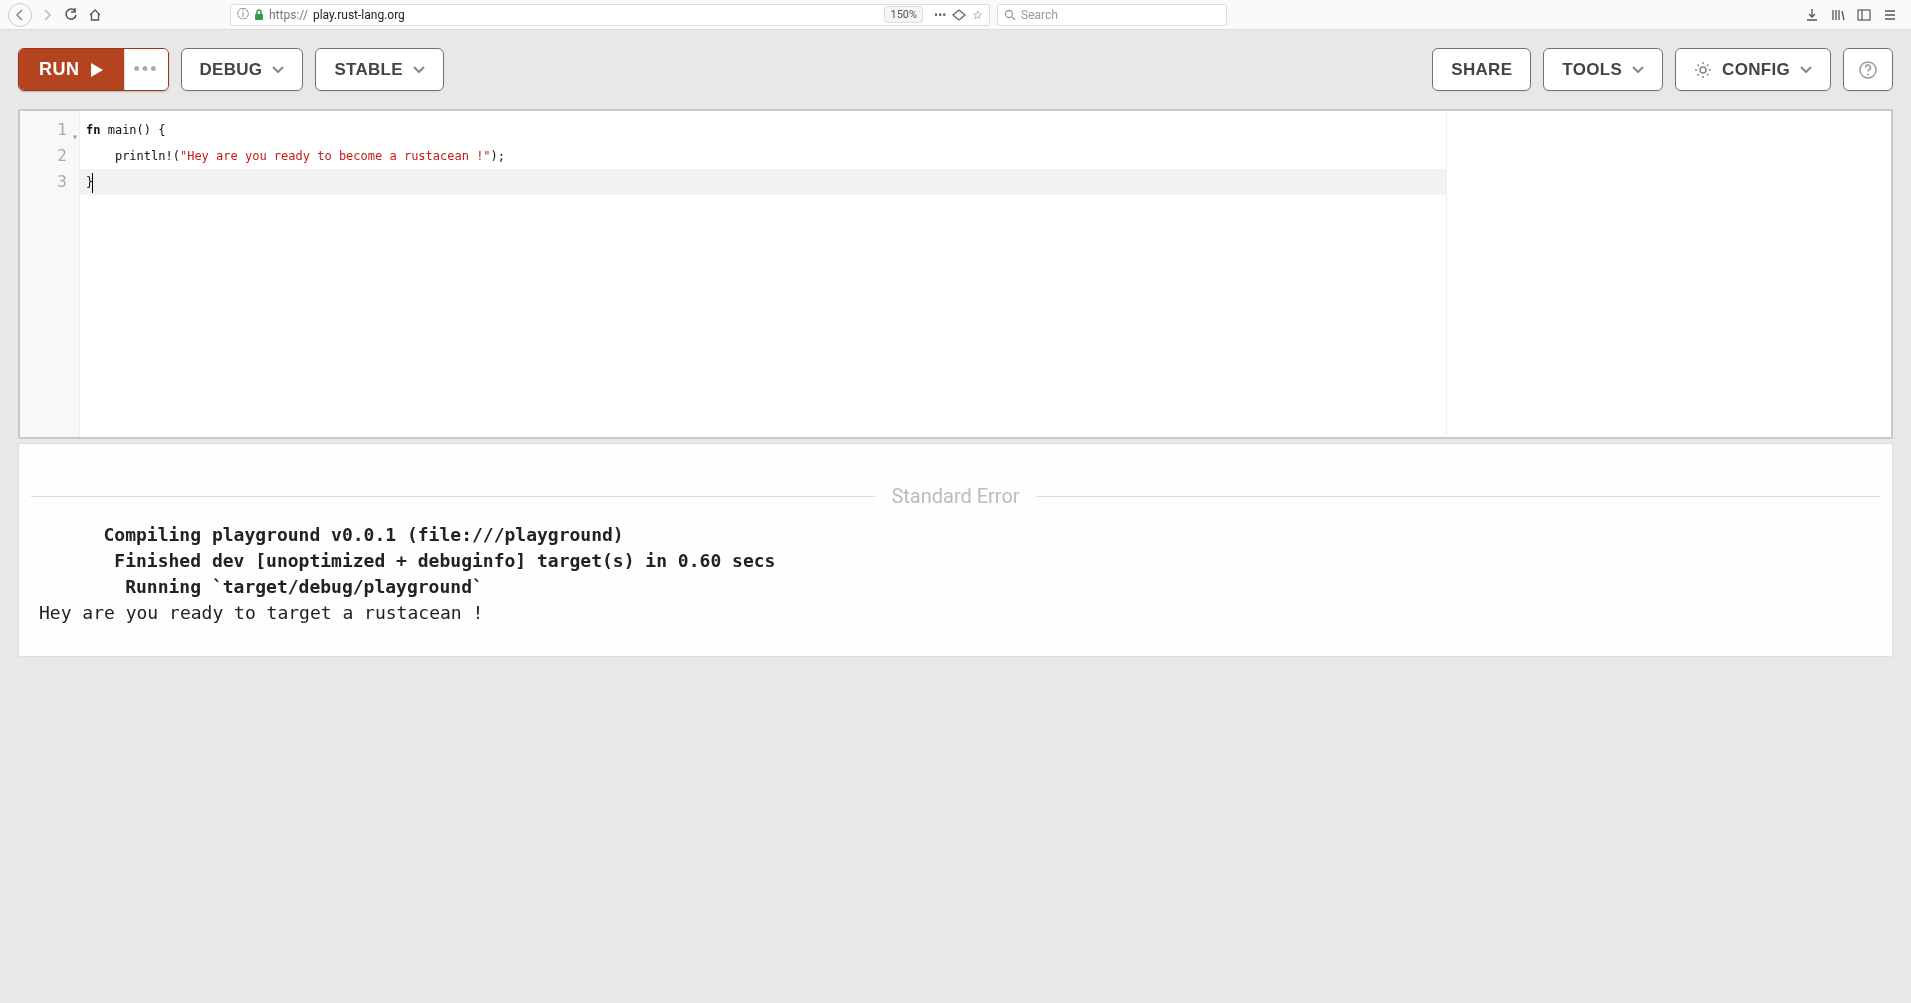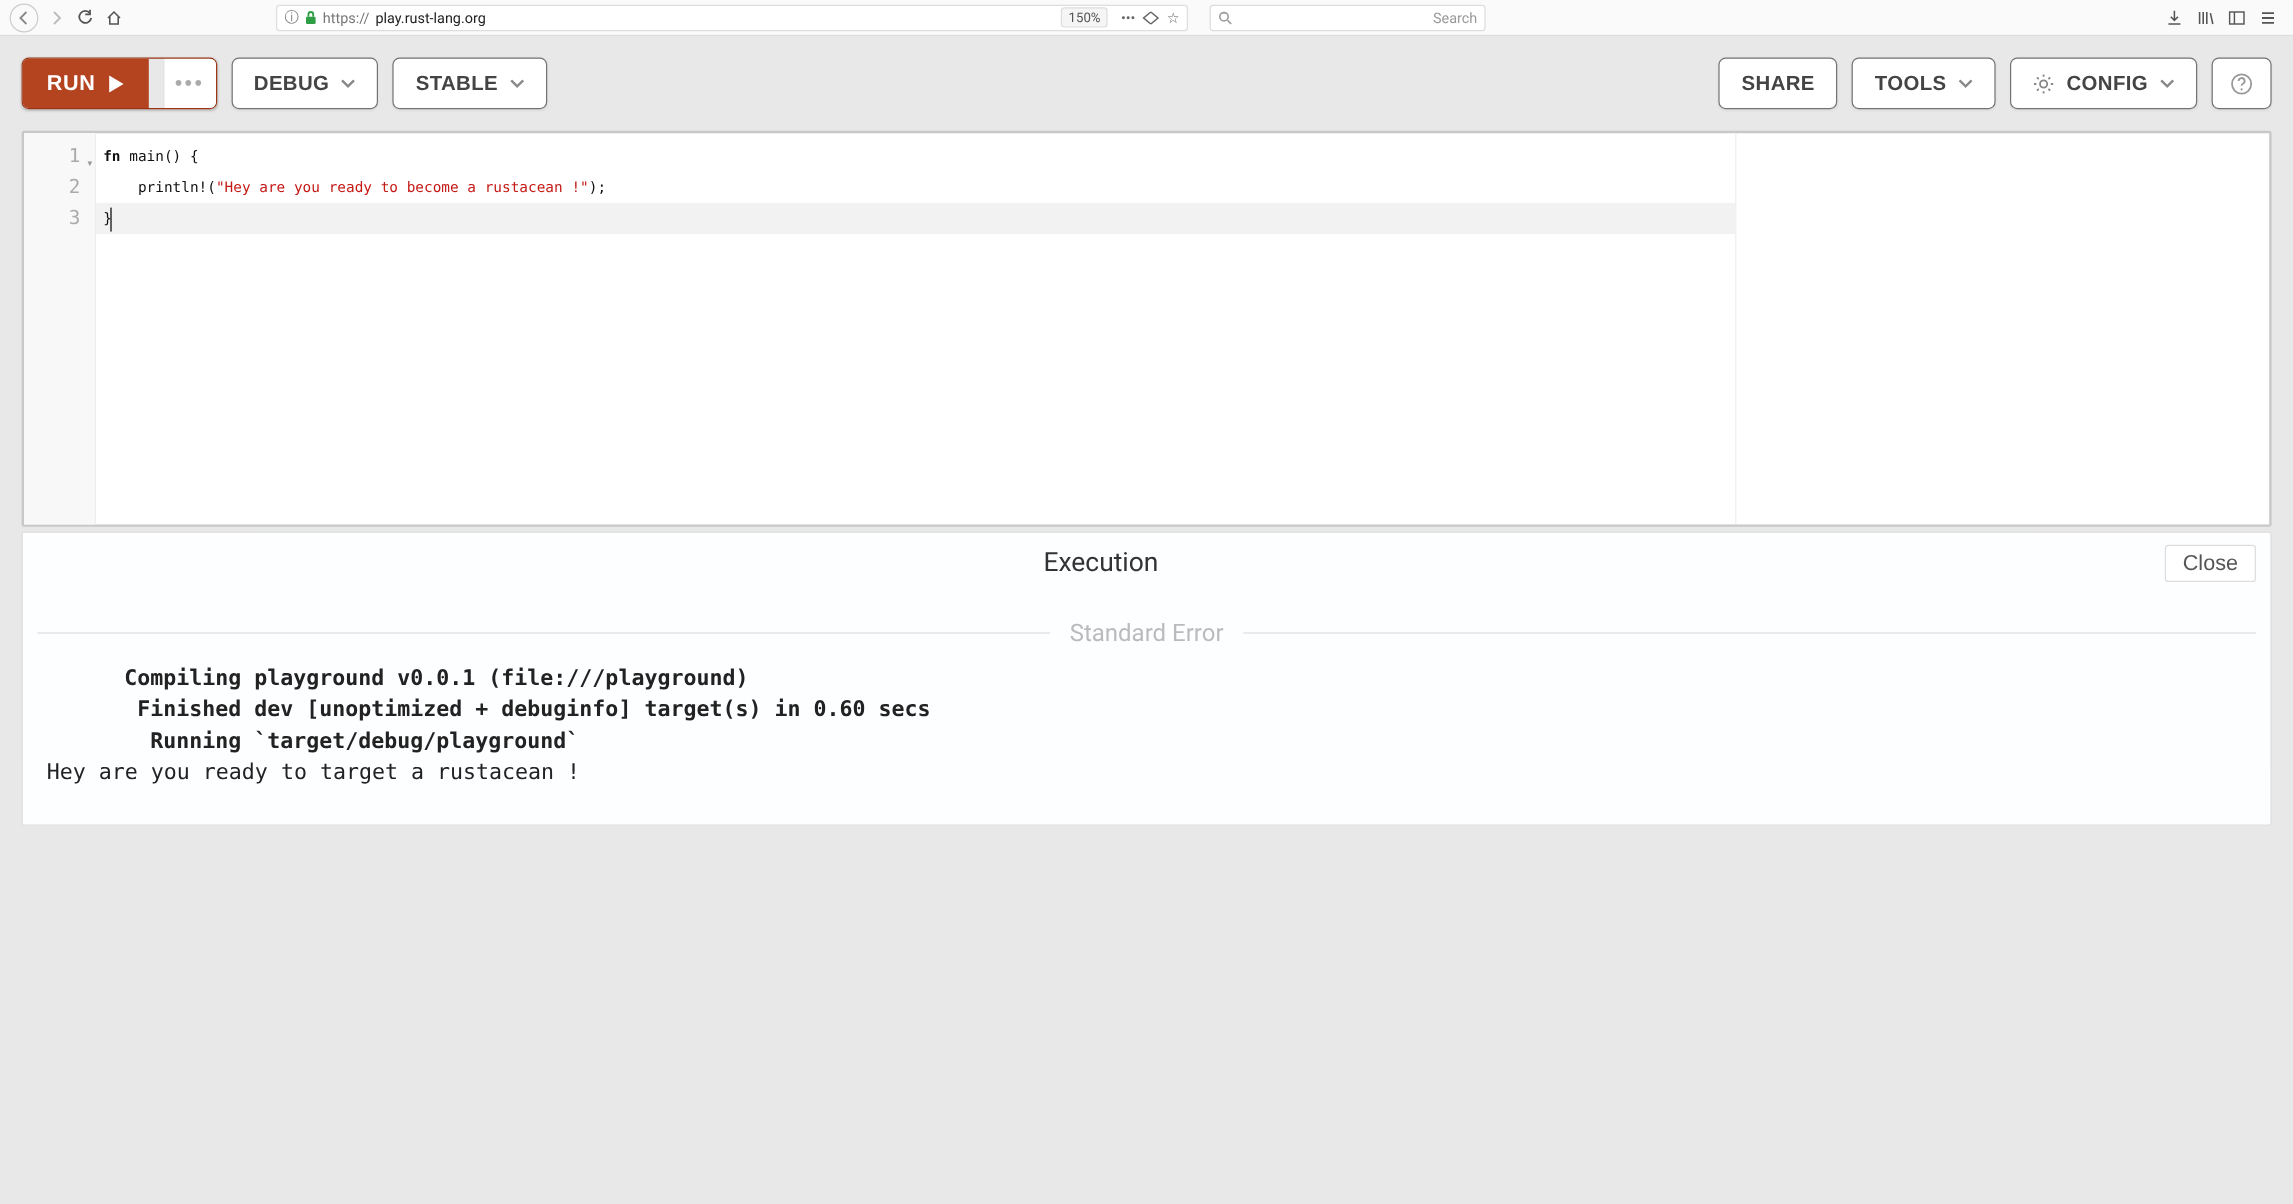--- a/index.html
+++ b/index.html
@@ -7,33 +7,33 @@
 
 
 .browser-chrome { height: 30px; background: #fafafa; border-bottom: 1px solid #ddd; display: flex; align-items: center; padding: 0 8px; gap: 6px; }
 .nav-arrow { width: 24px; height: 24px; border: 1px solid #ccc; border-radius: 50%; display: flex; align-items: center; justify-content: center; color: #888; cursor: pointer; }
 .nav-icon { width: 18px; height: 18px; display: flex; align-items: center; justify-content: center; color: #555; cursor: pointer; }
 .url-bar { flex: 0 0 760px; height: 22px; background: #fff; border: 1px solid #ddd; border-radius: 3px; display: flex; align-items: center; padding: 0 6px; gap: 5px; font-size: 12px; color: #777; margin-left: 120px; }
 .url-bar .lock { color: #2f9e44; }
 .url-bar .host { color: #222; }
 .zoom-badge { background: #f5f5f5; border: 1px solid #ddd; border-radius: 3px; padding: 1px 5px; font-size: 11px; color: #555; margin-left: auto; }
 .url-extras { display: flex; align-items: center; gap: 6px; margin-left: 6px; color: #666; }
-.search-bar { flex: 0 0 230px; height: 22px; background: #fff; border: 1px solid #ddd; border-radius: 3px; display: flex; align-items: center; padding: 0 6px; gap: 5px; font-size: 12px; color: #999; margin-left: 12px; justify-content: space-between; }
+.search-bar { flex: 0 0 230px; height: 22px; background: #fff; border: 1px solid #ddd; border-radius: 3px; display: flex; align-items: center; padding: 0 6px; gap: 5px; font-size: 12px; color: #999; margin-left: 1px; }
 .chrome-right { margin-left: auto; display: flex; align-items: center; gap: 12px; color: #555; padding-right: 6px; }
 
 
 .page { padding: 18px; }
 
 
 .toolbar { display: flex; align-items: stretch; gap: 12px; margin-bottom: 18px; }
 .toolbar .spacer { flex: 1; }
 .btn { background: #fff; border: 1px solid #737373; border-radius: 6px; box-shadow: 0 1px 2px rgba(0,0,0,0.05); padding: 10px 18px; font-size: 17px; font-weight: 600; color: #444; display: flex; align-items: center; gap: 10px; cursor: pointer; letter-spacing: 0.3px; }
 .btn .chev { color: #888; font-size: 14px; }
 .btn.icon-only { padding: 10px 14px; }
-.run-group { display: flex; border-radius: 6px; overflow: hidden; box-shadow: 0 1px 2px rgba(0,0,0,0.2); border: 1px solid #9a3515; gap: 12px; }
+.run-group { display: flex; border-radius: 6px; overflow: hidden; box-shadow: 0 1px 2px rgba(0,0,0,0.2); border: 1px solid #9a3515; }
 .run-btn { background: #b44420; color: #fff; border: none; border-radius: 0; padding: 10px 20px; font-size: 18px; font-weight: 700; display: flex; align-items: center; gap: 10px; cursor: pointer; letter-spacing: 0.5px; }
 .run-more { background: #fff; border: none; border-left: 1px solid #ddd; color: #aaa; width: 44px; display: flex; align-items: center; justify-content: center; cursor: pointer; font-size: 18px; letter-spacing: 2px; }
 .gear { display: inline-flex; }
 
 
 .editor-wrap { border: 2px solid #c8c8c8; border-radius: 2px; background: #fff; display: flex; height: 330px; }
 .gutter { width: 60px; background: #f8f8f8; border-right: 1px solid #eee; padding-top: 6px; }
 .gutter .ln { text-align: right; padding: 0 12px 0 0; height: 26px; line-height: 26px; color: #aaa; font-family: "DejaVu Sans Mono", Menlo, Consolas, monospace; font-size: 16px; position: relative; }
 .gutter .ln .fold { position: absolute; right: 1px; top: 7px; color: #999; font-size: 10px; }
 .code-area { flex: 1; padding-top: 6px; font-family: "DejaVu Sans Mono", Menlo, Consolas, monospace; font-size: 12px; position: relative; }
@@ -226,24 +226,20 @@
     </div>
     <div class="code-area">
       <div class="code-line"><span class="tok-kw">fn</span><span class="tok-fn"> main() {</span></div>
       <div class="code-line"><span>    </span><span class="tok-fn">println!</span><span class="tok-punc">(</span><span class="tok-str">"Hey are you ready to become a rustacean !"</span><span class="tok-punc">);</span></div>
       <div class="code-line active"><span class="tok-punc">}</span><span class="cursor"></span></div>
     </div>
     <div class="right-margin"></div>
   </div>
 
   <div class="output">
-    <div class="output-header">
-      <div class="output-title">Execution</div>
-      <button class="close-btn">Close</button>
-    </div>
 
     <div class="section-label">
       <div class="line"></div>
       <div class="txt">Standard Error</div>
       <div class="line"></div>
     </div>
     <div class="mono stderr-block">   Compiling playground v0.0.1 (file:///playground)
     Finished dev [unoptimized + debuginfo] target(s) in 0.60 secs
      Running `target/debug/playground`</div>
 

